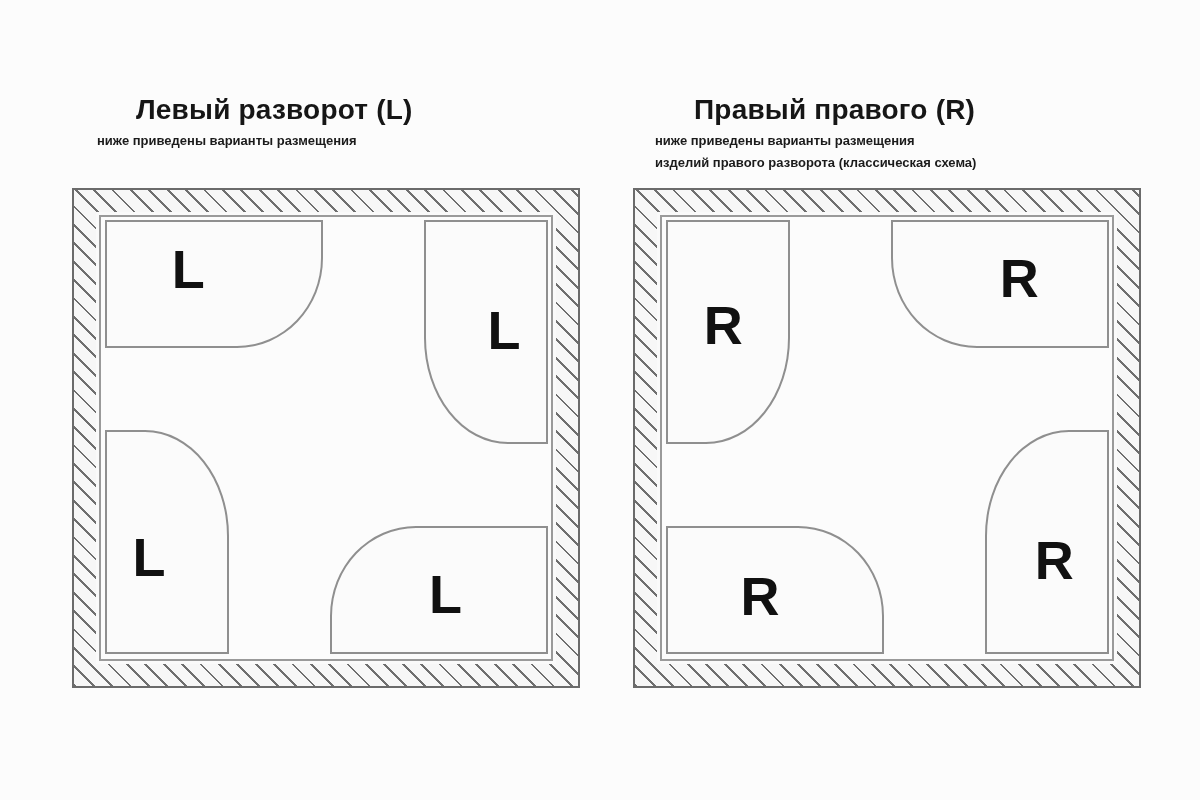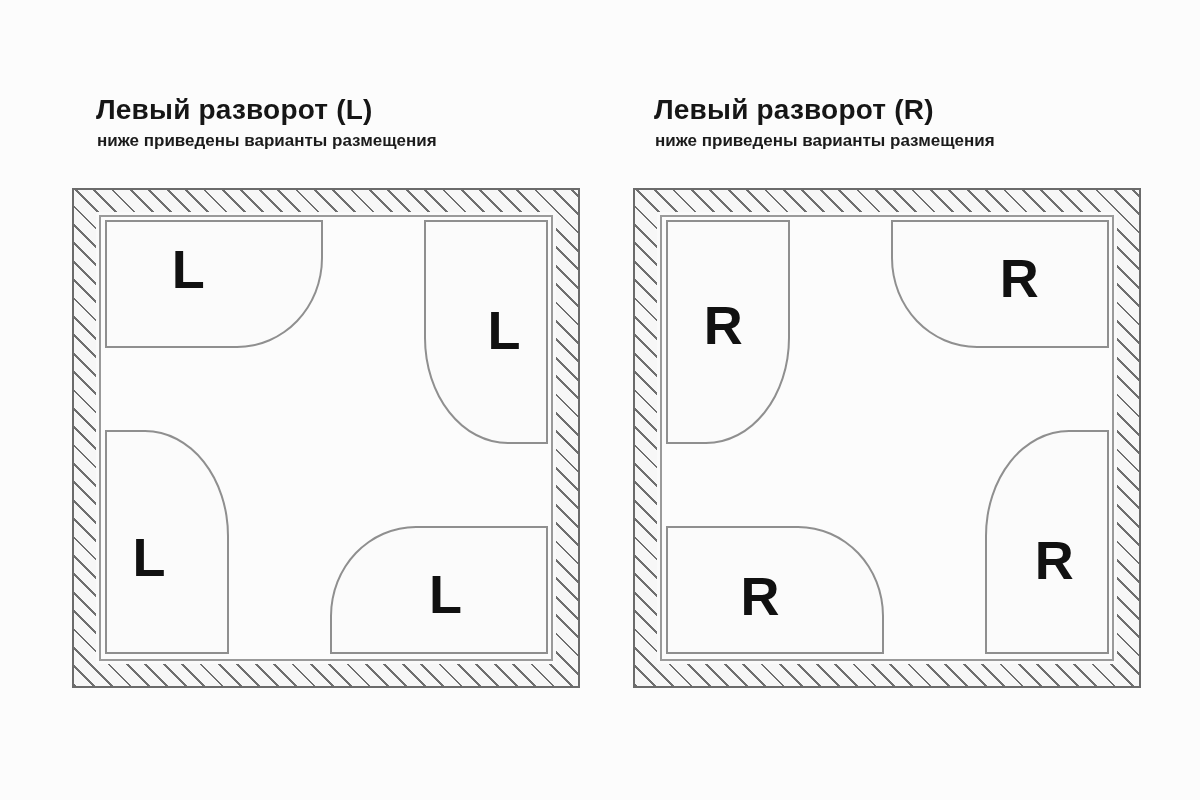--- a/index.html
+++ b/index.html
@@ -11,27 +11,28 @@
     font-family: "Liberation Sans", sans-serif;
     color: #161616;
   }
   .panel-title {
     position: absolute;
     top: 94px;
     font-size: 28px;
     font-weight: bold;
     letter-spacing: 0.2px;
     white-space: nowrap;
+    margin-left: 40px;
   }
   .panel-title.left  { left: 96px; }
   .panel-title.right { left: 654px; }
   .panel-sub {
     position: absolute;
     top: 130px;
-    font-size: 17px;
+    font-size: 13px;
     font-weight: bold;
     line-height: 21.5px;
     white-space: nowrap;
     color: #1b1b1b;
   }
   .panel-sub.left  { left: 97px; }
   .panel-sub.right { left: 655px; }
 
   
   .room {
@@ -109,23 +110,24 @@
     </div>
     <div class="tray tall bl rc-tr">
       <span class="tray-label" style="left:35%; top:57%;">L</span>
     </div>
     <div class="tray wide br rc-tl">
       <span class="tray-label" style="left:53%; top:53%;">L</span>
     </div>
   </div>
 </div>
 
-<div class="panel-title right">Левый разворот (R)</div>
+<div class="panel-title right">Правый правого (R)</div>
 <div class="panel-sub right">
   <div>ниже приведены варианты размещения</div>
+  <div>изделий правого разворота (классическая схема)</div>
 </div>
 
 <div class="room right">
   <div class="interior">
     <div class="tray tall tl rc-br">
       <span class="tray-label" style="left:46%; top:47%;">R</span>
     </div>
     <div class="tray wide tr rc-bl">
       <span class="tray-label" style="left:59%; top:45%;">R</span>
     </div>

